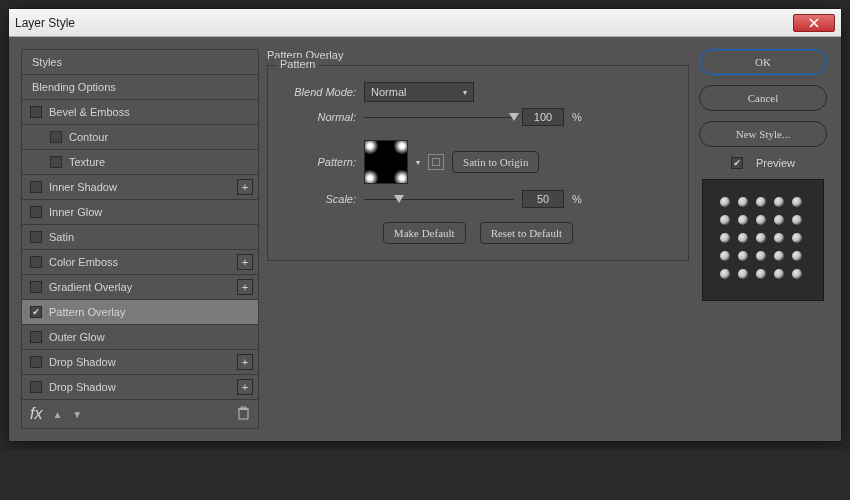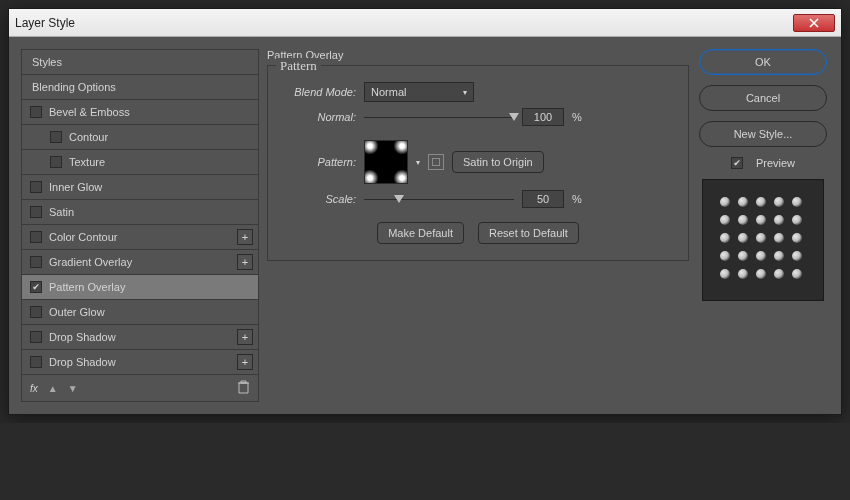--- a/index.html
+++ b/index.html
@@ -14,43 +14,43 @@
 .style-list{border:1px solid #3a3a3a;background:#535353;}
 .style-list .hdr{padding:6px 10px;border-bottom:1px solid #3a3a3a;}
 .style-list .row{display:flex;align-items:center;padding:5px 8px;border-bottom:1px solid #3a3a3a;position:relative;min-height:25px;}
 .style-list .row.sub{padding-left:28px;}
 .style-list .row.selected{background:#7a7a7a;}
 .chk{width:12px;height:12px;border:1px solid #2a2a2a;background:#454545;margin-right:7px;display:inline-flex;align-items:center;justify-content:center;font-size:9px;color:#d4d4d4;}
 .chk.on::after{content:"✔";}
 .plus-box{width:16px;height:16px;border:1px solid #2a2a2a;background:#535353;position:absolute;right:5px;display:flex;align-items:center;justify-content:center;color:#d4d4d4;}
 .plus-box::after{content:"+";font-size:11px;line-height:1;}
 .list-footer{display:flex;align-items:center;padding:5px 8px;gap:10px;}
-.fx{font-style:italic;font-size:10px;text-align:right;}
+.fx{font-style:italic;font-size:16px;text-align:right;}
 .arrow{font-size:10px;color:#aaa;}
 .trash{margin-left:auto;}
 .center-col{flex:1;padding:0 8px;}
 .section-title{color:#d4d4d4;margin-bottom:4px;}
 .fieldset{border:1px solid #3a3a3a;padding:10px 12px 16px;position:relative;}
-.fieldset .legend{position:absolute;top:-8px;left:8px;background:#535353;padding:0 4px;font-size:13px;font-family:Liberation Serif, serif;}
+.fieldset .legend{position:absolute;top:-8px;left:8px;background:#535353;padding:0 4px;font-size:11px;}
 .form-row{display:flex;align-items:center;margin:6px 0;gap:8px;}
 .form-row .lbl{width:76px;text-align:right;font-style:italic;}
 .select{width:110px;height:20px;background:#454545;border:1px solid #2a2a2a;color:#d4d4d4;padding:2px 6px;display:flex;align-items:center;justify-content:space-between;}
 .select .chev{font-size:8px;}
 .slider{width:150px;height:14px;position:relative;display:flex;align-items:center;}
 .slider .track{width:100%;height:1px;background:#2a2a2a;}
 .slider .thumb{position:absolute;top:3px;width:0;height:0;border-left:5px solid transparent;border-right:5px solid transparent;border-top:8px solid #c0c0c0;}
 .num-input{width:42px;height:18px;background:#454545;border:1px solid #2a2a2a;color:#d4d4d4;text-align:center;padding:1px;}
 .unit{color:#d4d4d4;}
 .pattern-swatch{width:44px;height:44px;border:1px solid #2a2a2a;background:#000;position:relative;overflow:hidden;}
 .pattern-swatch .corner{position:absolute;width:16px;height:16px;background:radial-gradient(circle at center,#fff 0%,#fff 20%,#000 75%);}
 .pc-tl{top:-3px;left:-3px;}.pc-tr{top:-3px;right:-3px;}.pc-bl{bottom:-3px;left:-3px;}.pc-br{bottom:-3px;right:-3px;}
 .mini-chev{font-size:8px;color:#d4d4d4;}
 .snap-icon{width:16px;height:16px;border:1px solid #8a8a8a;position:relative;}
 .snap-icon::after{content:"";position:absolute;inset:3px;border:1px solid #8a8a8a;}
-.btn{background:#535353;border:1px solid #2a2a2a;color:#d4d4d4;padding:4px 12px;border-radius:10px;min-width:80px;text-align:center;}
+.btn{background:#535353;border:1px solid #2a2a2a;color:#d4d4d4;padding:4px 12px;border-radius:10px;min-width:80px;text-align:center;font-family:Liberation Serif, serif;}
 .btn.flat{border-radius:4px;padding:4px 10px;min-width:auto;}
 .btn-row{display:flex;gap:14px;justify-content:center;margin-top:14px;}
 .right-col{width:132px;display:flex;flex-direction:column;gap:10px;align-items:center;}
 .right-col .btn{width:128px;height:26px;border-radius:13px;display:flex;align-items:center;justify-content:center;}
 .btn.primary{border:1px solid #1768c4;box-shadow:inset 0 0 0 1px rgba(23,104,196,0.4);}
 .preview-chk{display:flex;align-items:center;gap:6px;}
 .preview-chk .chk{background:#454545;}
 .preview-box{width:122px;height:122px;background:#2b2b2b;border:1px solid #1a1a1a;display:flex;align-items:center;justify-content:center;}
 .dot-grid{display:grid;grid-template-columns:repeat(5,14px);grid-template-rows:repeat(5,14px);gap:4px;}
 .dot{width:10px;height:10px;border-radius:50%;background:radial-gradient(circle at 35% 35%,#e6e6e6 0%,#bdbdbd 45%,#3a3a3a 80%);}
@@ -81,29 +81,34 @@
         <div class="row sub">
             <span class="chk"></span>
             <span>Contour</span>
           </div>
         <div class="row sub">
             <span class="chk"></span>
             <span>Texture</span>
           </div>
         <div class="row">
             <span class="chk"></span>
+            <span>Inner Shadow</span>
+            <span class="plus-box"></span>
+          </div>
+        <div class="row">
+            <span class="chk"></span>
             <span>Inner Glow</span>
           </div>
         <div class="row">
             <span class="chk"></span>
             <span>Satin</span>
           </div>
         <div class="row">
             <span class="chk"></span>
-            <span>Color Contour</span>
+            <span>Color Emboss</span>
             <span class="plus-box"></span>
           </div>
         <div class="row">
             <span class="chk"></span>
             <span>Gradient Overlay</span>
             <span class="plus-box"></span>
           </div>
         <div class="row selected">
             <span class="chk on"></span>
             <span>Pattern Overlay</span>

